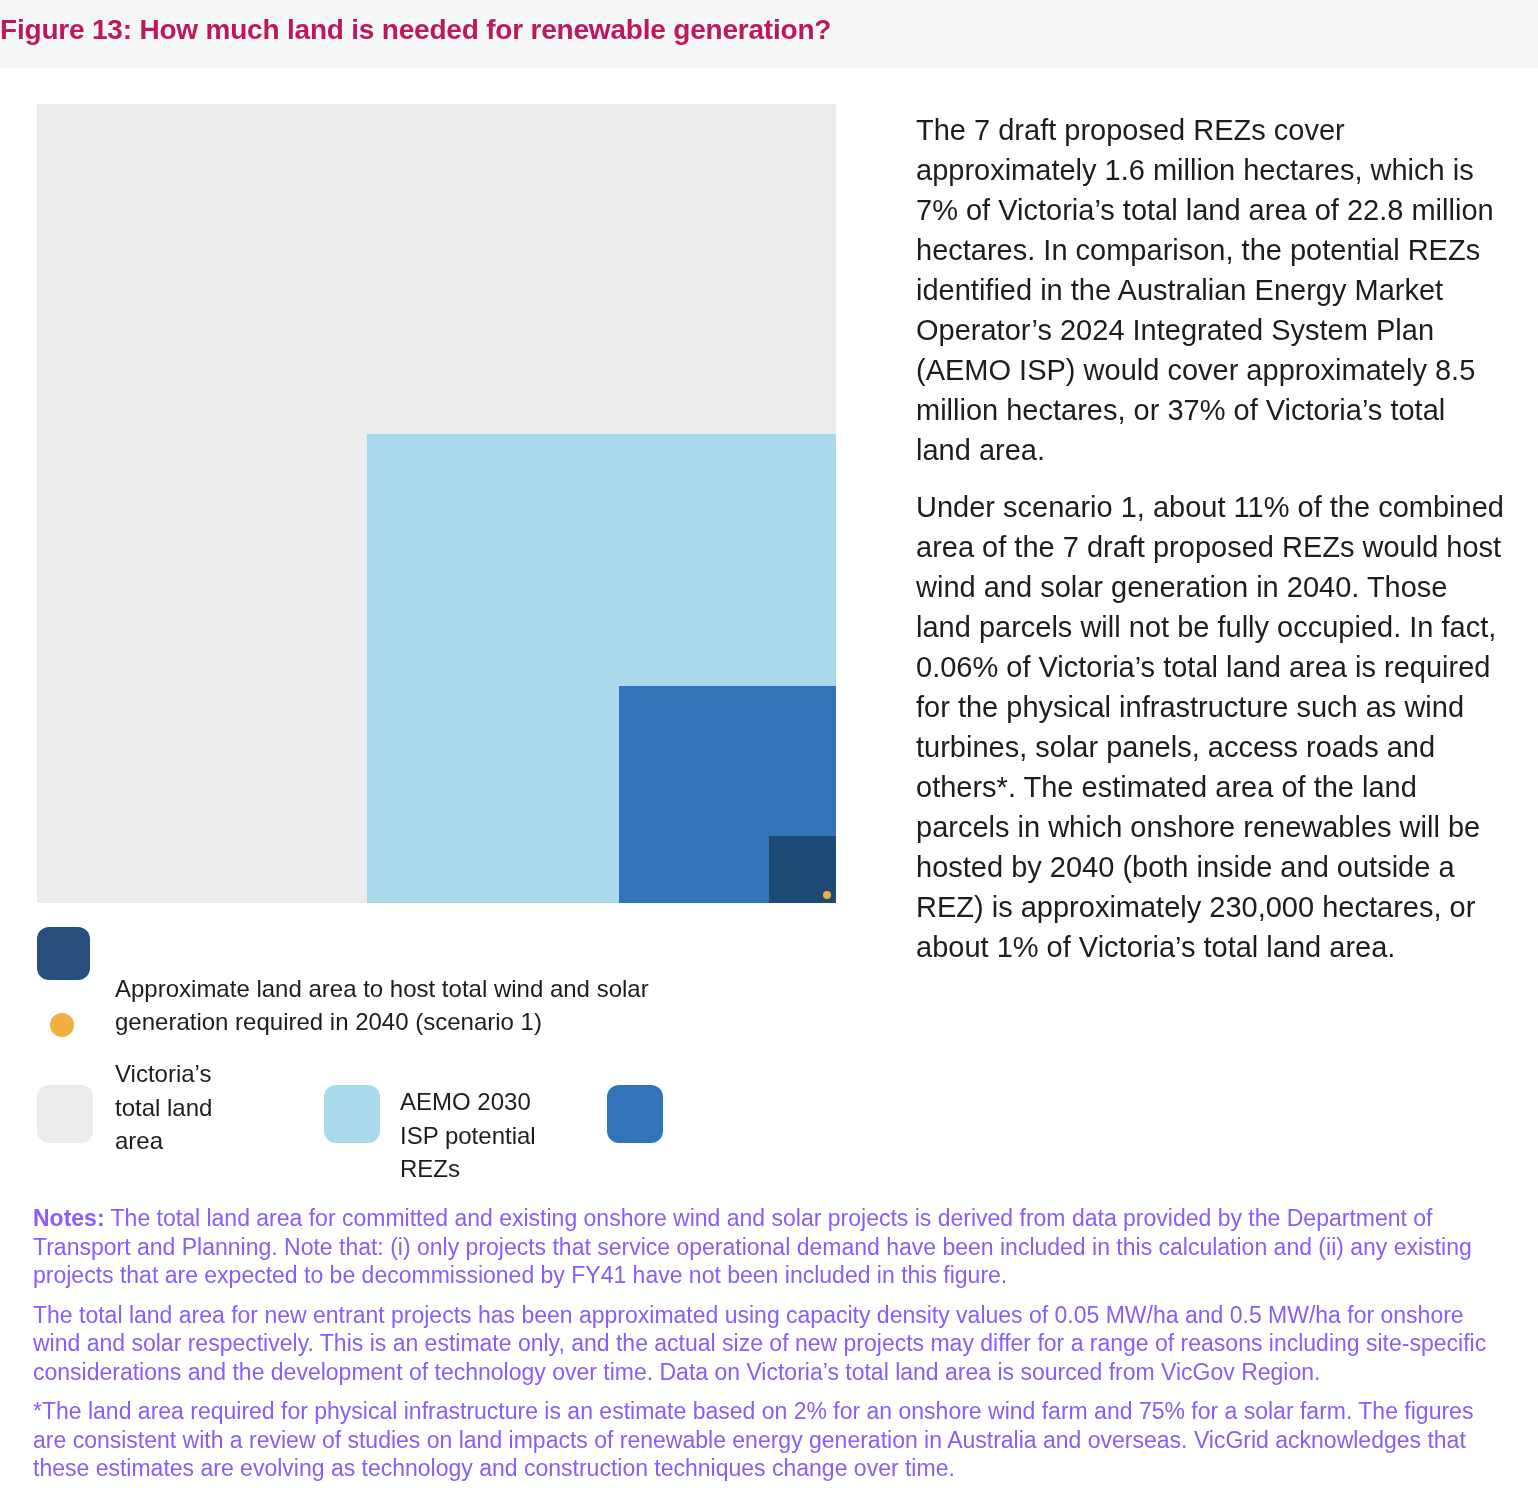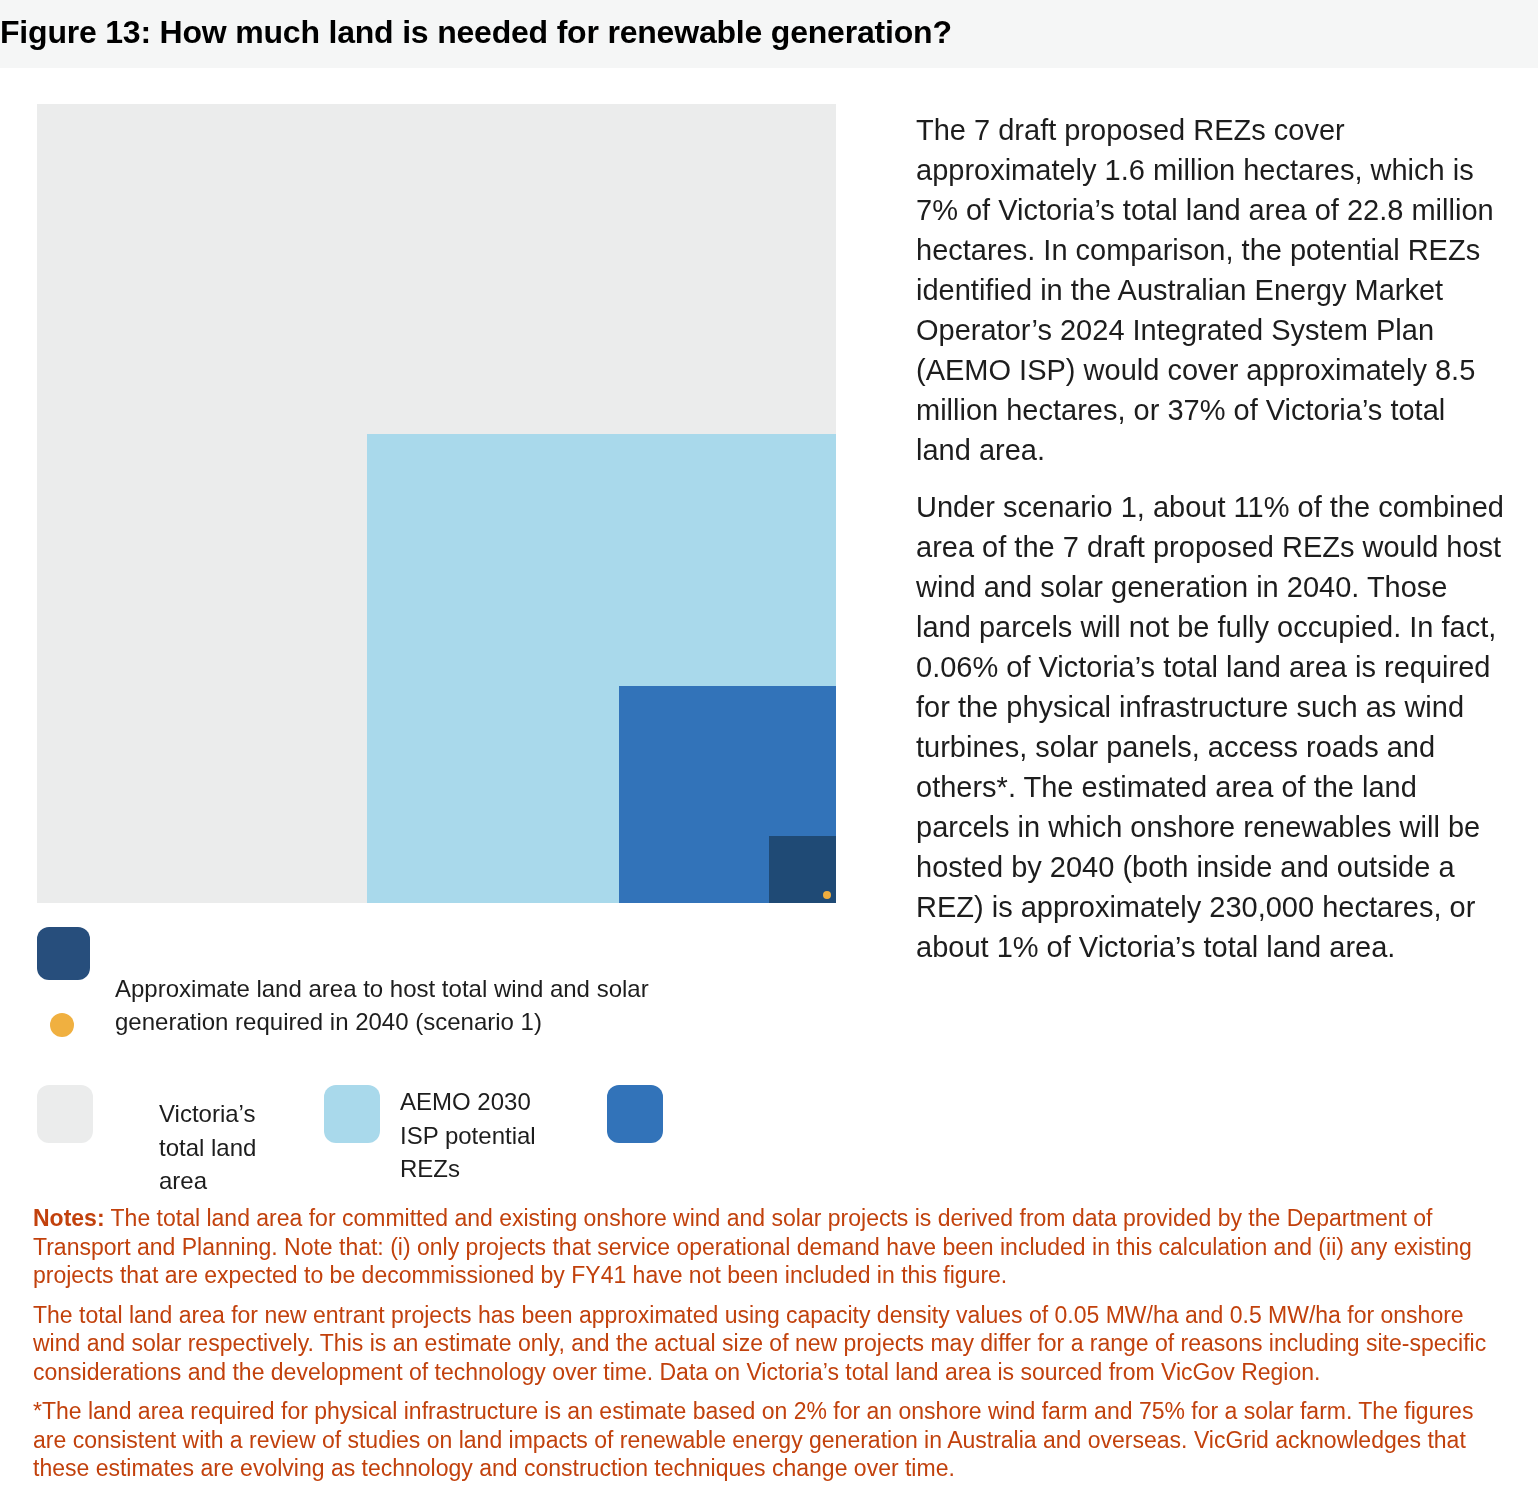--- a/index.html
+++ b/index.html
@@ -10,21 +10,21 @@
     font-family:"Liberation Sans", sans-serif;
     overflow:hidden;
   }
   
   .title-bar{
     position:absolute;left:0;top:0;width:1538px;height:68px;
     background:#F5F6F6;
   }
   .title-bar h1{
     margin:0;padding:14px 0 0 0;
-    font-size:32px;font-weight:700;color:#000000;
+    font-size:28px;font-weight:700;color:#be185d;
     letter-spacing:-0.2px;
   }
   
   #chart{
     position:absolute;left:37px;top:104px;width:799px;height:799px;
   }
   .square{position:absolute;right:0;bottom:0;}
   .dot{
     position:absolute;left:786px;top:787px;width:8px;height:8px;
     border-radius:50%;z-index:10;
@@ -36,29 +36,29 @@
   }
   .body-col p{margin:0 0 17px 13px;}
   
   .lg-swatch{position:absolute;border-radius:12px;}
   .lg-text{position:absolute;font-size:24px;line-height:33px;color:#1D1D1D;}
   #lg1-sw{left:37px;top:927px;width:53px;height:53px;}
   #lg1-tx{left:115px;top:972px;width:640px;}
   #lg2-sw{left:50px;top:1013px;width:24px;height:24px;border-radius:50%;}
   #lg2-tx{left:115px;top:1002px;width:640px;}
   #lg3a-sw{left:37px;top:1085px;width:56px;height:58px;}
-  #lg3a-tx{left:115px;top:1097px;width:130px;line-height:33.5px;margin-left:44px;}
+  #lg3a-tx{left:115px;top:1057px;width:130px;line-height:33.5px;}
   #lg3b-sw{left:324px;top:1085px;width:56px;height:58px;}
   #lg3b-tx{left:400px;top:1085px;width:165px;line-height:33.5px;}
   #lg3c-sw{left:607px;top:1085px;width:56px;height:58px;}
   #lg3c-tx{left:685px;top:1085px;width:130px;line-height:33.5px;}
   
   .notes{
     position:absolute;left:33px;top:1204px;width:1468px;
-    font-size:23px;line-height:28.5px;color:#c2410c;
+    font-size:23px;line-height:28.5px;color:#8b5cf6;
   }
   .notes p{margin:0 0 11px 0;}
   .notes .nlabel{font-weight:700;}
 </style>
 </head>
 <body>
 
 <div class="page">
 
   <div class="title-bar">

